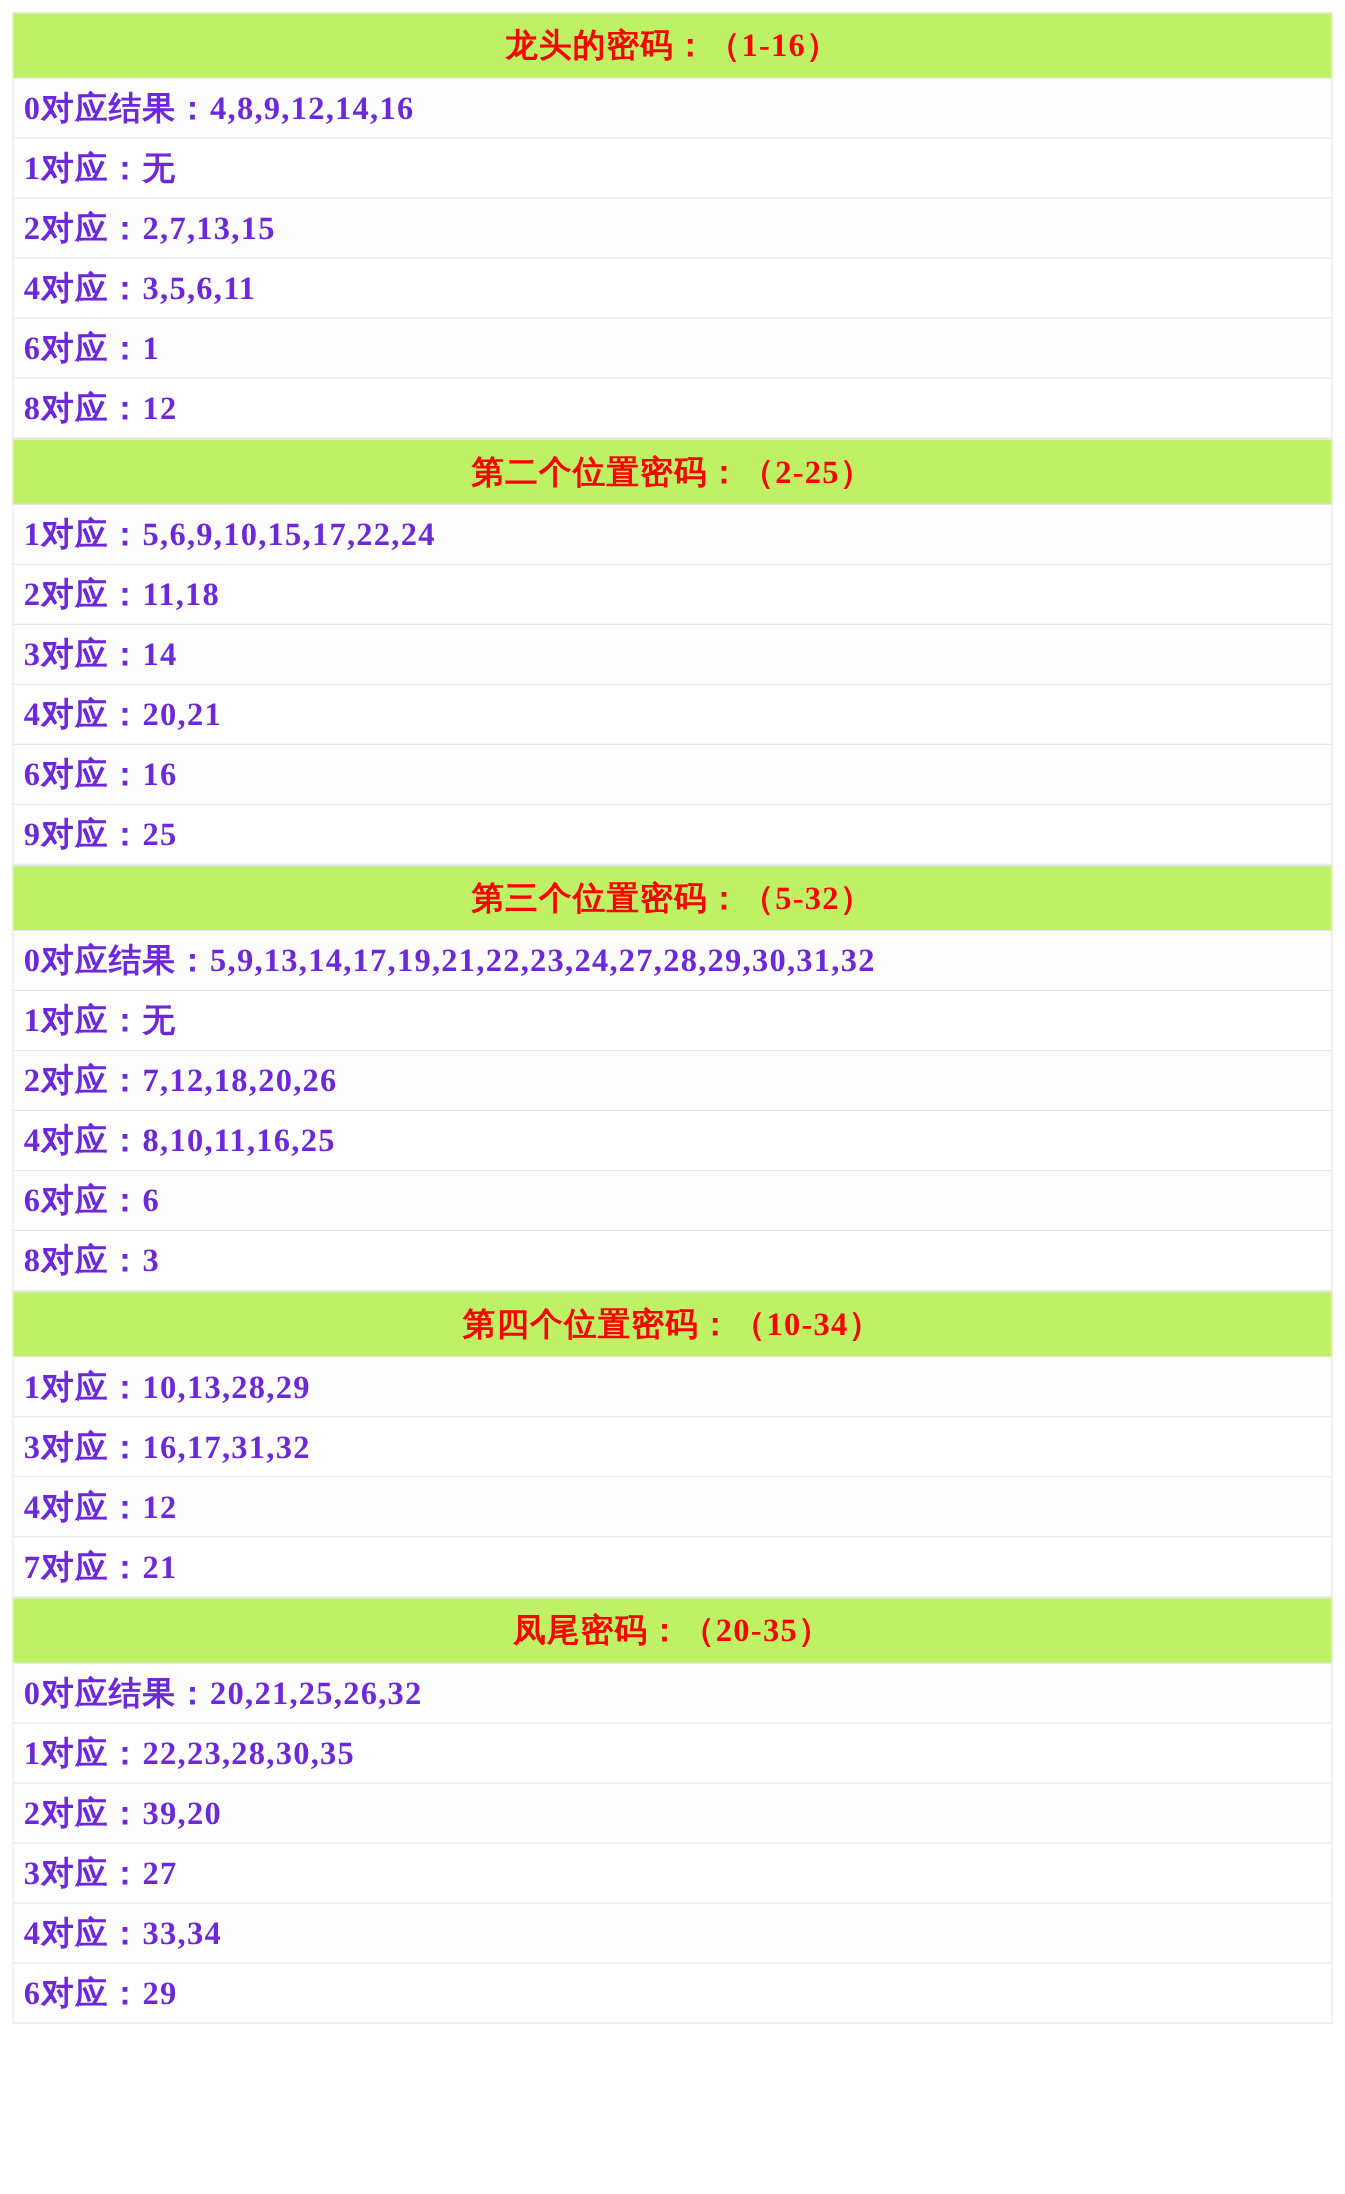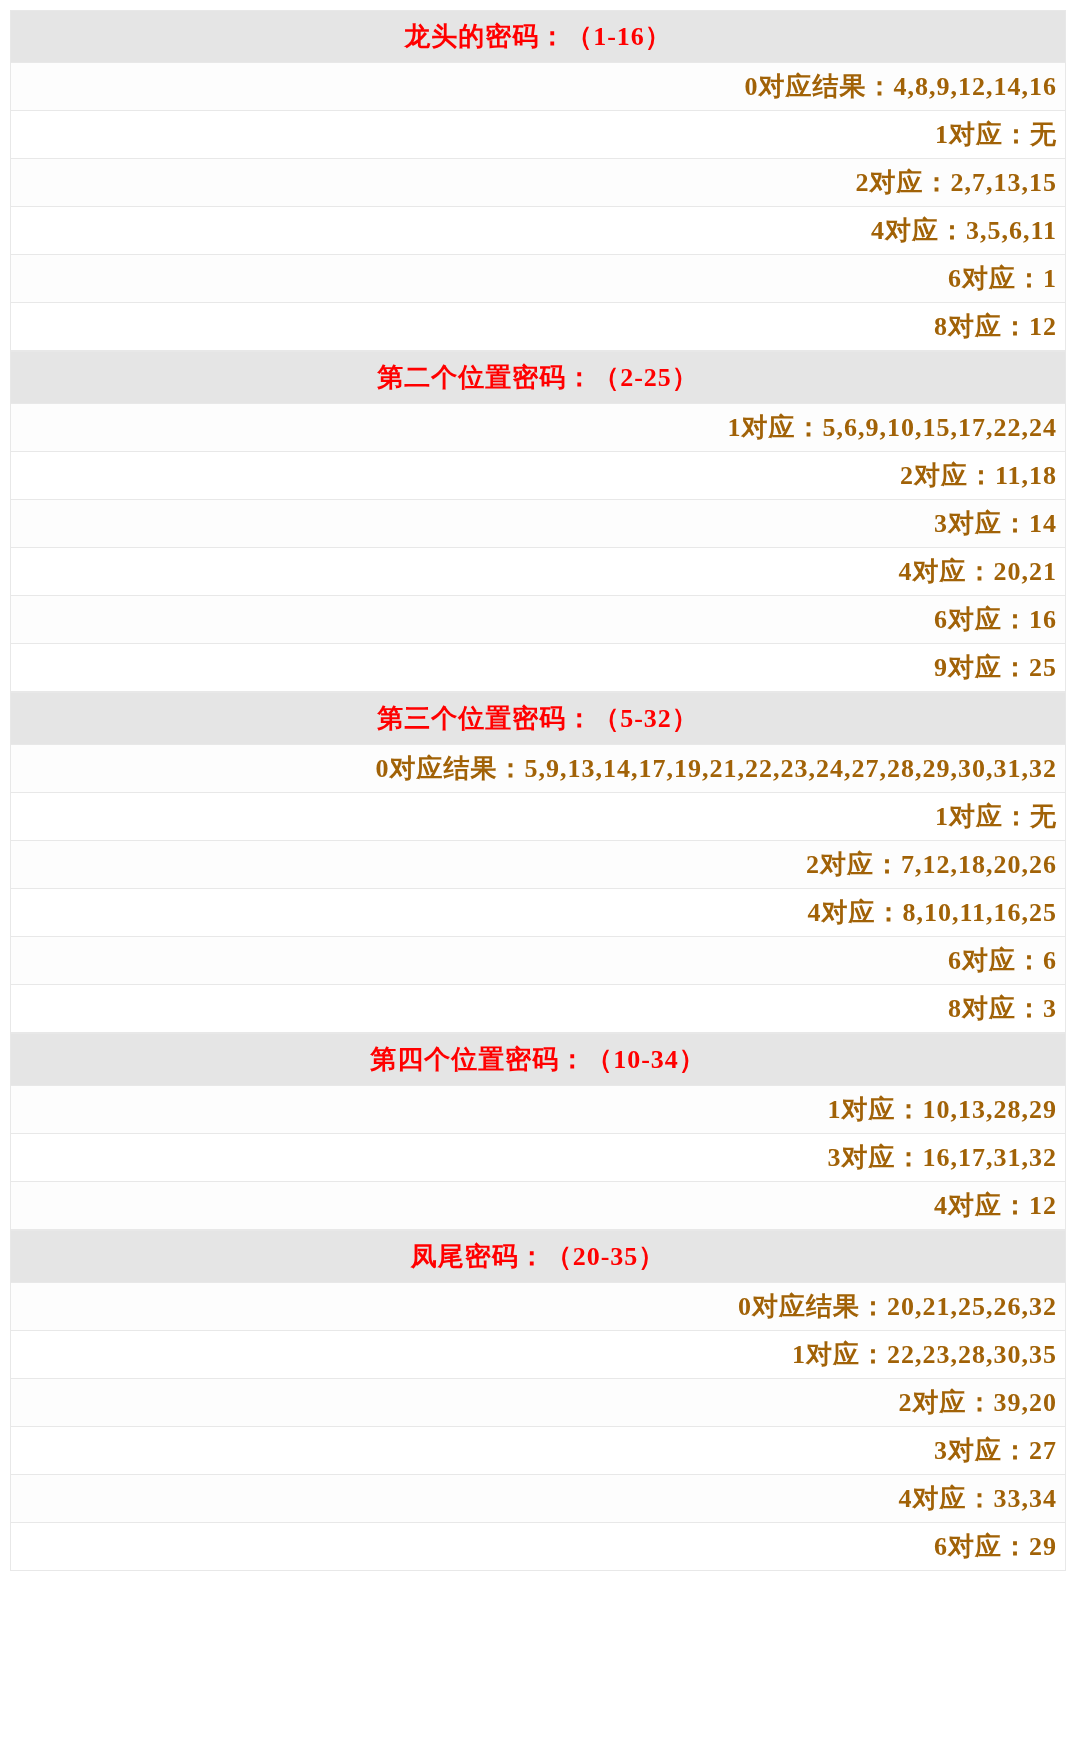--- a/index.html
+++ b/index.html
@@ -11,37 +11,36 @@
       background: #ffffff;
       font-family: "SimSun", "宋体", serif;
       font-size: 26px;
       width: 1076px;
       padding: 10px;
     }
     .container {
       width: 100%;
     }
     .section-header {
-      background: #e5e5e5;
+      background: #bef264;
       color: #ff0000;
       text-align: center;
       padding: 8px 0;
       font-weight: bold;
       border: 1px solid #e8e8e8;
       letter-spacing: 1px;
     }
     .data-row {
-      color: #a16207;
+      color: #6d28d9;
       padding: 6px 8px;
       border: 1px solid #e8e8e8;
       border-top: none;
       font-weight: bold;
       letter-spacing: 1px;
       background: #ffffff;
-      text-align: right;
     }
     .data-row:nth-of-type(even) {
       background: #fdfdfd;
     }
     .section {
       margin-bottom: 0;
     }
   </style>
 </head>
 <body>
@@ -73,20 +72,21 @@
       <div class="data-row">2对应：7,12,18,20,26</div>
       <div class="data-row">4对应：8,10,11,16,25</div>
       <div class="data-row">6对应：6</div>
       <div class="data-row">8对应：3</div>
     </div>
     <div class="section">
       <div class="section-header">第四个位置密码：（10-34）</div>
       <div class="data-row">1对应：10,13,28,29</div>
       <div class="data-row">3对应：16,17,31,32</div>
       <div class="data-row">4对应：12</div>
+      <div class="data-row">7对应：21</div>
     </div>
     <div class="section">
       <div class="section-header">凤尾密码：（20-35）</div>
       <div class="data-row">0对应结果：20,21,25,26,32</div>
       <div class="data-row">1对应：22,23,28,30,35</div>
       <div class="data-row">2对应：39,20</div>
       <div class="data-row">3对应：27</div>
       <div class="data-row">4对应：33,34</div>
       <div class="data-row">6对应：29</div>
     </div>

